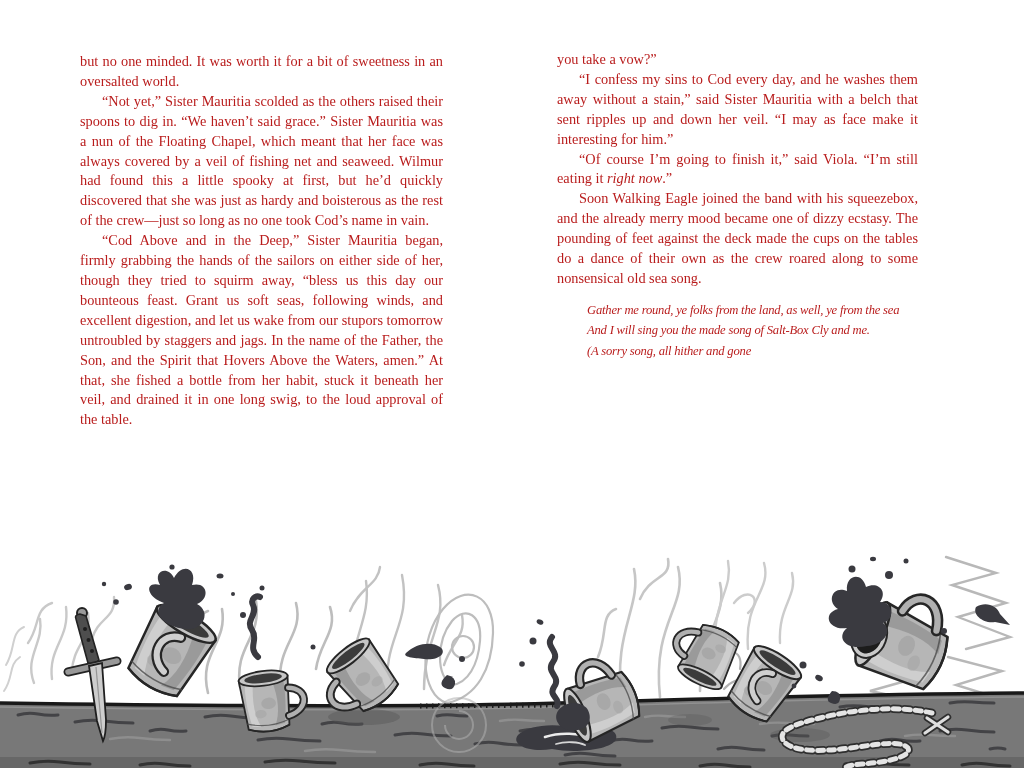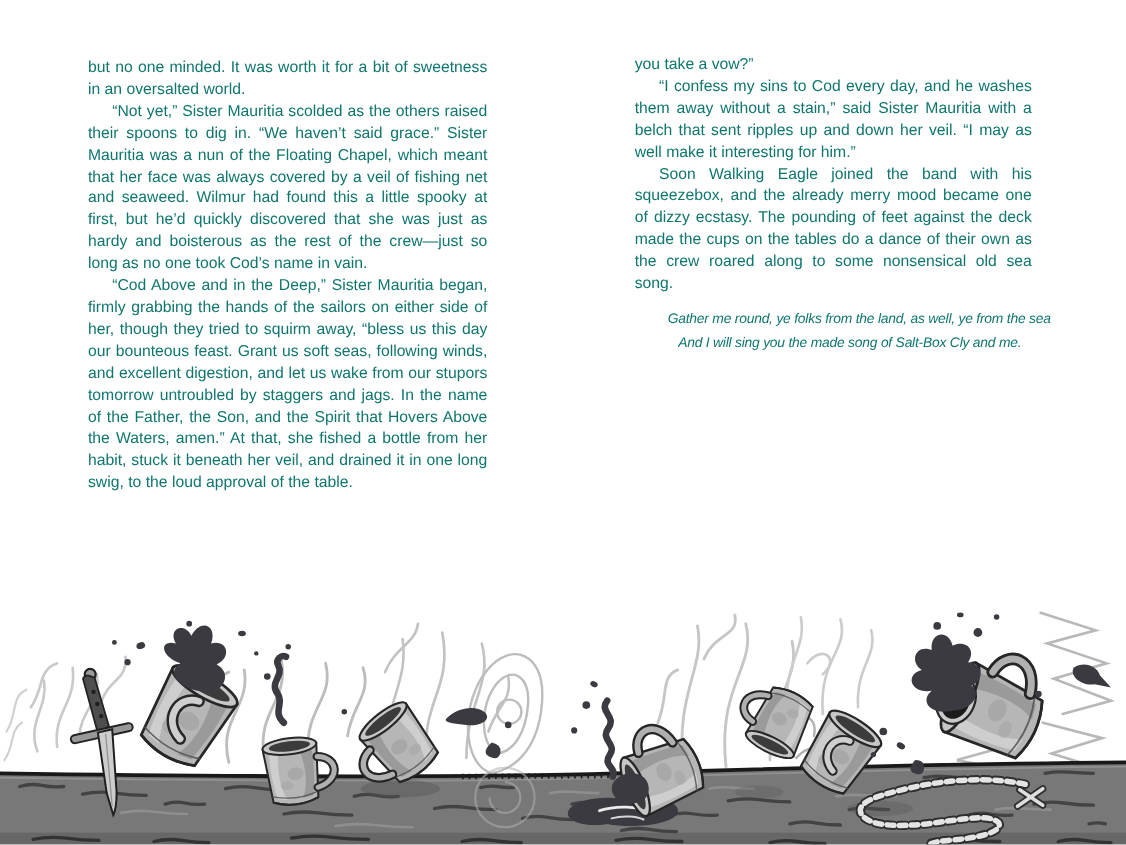--- a/index.html
+++ b/index.html
@@ -1,48 +1,50 @@
 <!DOCTYPE html>
 <html><head>
 <meta charset="utf-8">
 <style>
   html,body{margin:0;padding:0;background:#ffffff;}
   .page{position:relative;width:1024px;height:768px;background:#ffffff;overflow:hidden;
-        font-family:Liberation Sans, sans-serif;color:#0f766e;}
+        font-family:Liberation Serif, serif;color:#b91c1c;}
   .col{position:absolute;font-size:14.3px;line-height:19.9px;}
   .col.left{left:80px;top:52px;width:363px;}
-  .col.right{left:577px;top:50px;width:361px;}
+  .col.right{left:557px;top:50px;width:361px;}
   .bpara{margin:0;text-align:justify;}
   .bpara.ind{text-indent:22px;}
   .it{font-style:italic;}
   .verse{margin:11px 0 0 30px;font-style:italic;font-size:12.6px;line-height:20.6px;
-         letter-spacing:-0.2px;text-align:center;}
+         letter-spacing:-0.2px;text-align:left;}
   .vline{white-space:nowrap;}
   svg.illus{position:absolute;left:0;top:545px;display:block;}
 </style>
 </head>
 <body>
 
 <div class="page">
 
   <div class="col left">
       <p class="bpara"><span>but no one minded. It was worth it for a bit of sweetness in an oversalted world.</span></p>
       <p class="bpara ind"><span>“Not yet,” Sister Mauritia scolded as the others raised their spoons to dig in. “We haven’t said grace.” Sister Mauritia was a nun of the Floating Chapel, which meant that her face was always covered by a veil of fishing net and seaweed. Wilmur had found this a little spooky at first, but he’d quickly discovered that she was just as hardy and boisterous as the rest of the crew—just so long as no one took Cod’s name in vain.</span></p>
       <p class="bpara ind"><span>“Cod Above and in the Deep,” Sister Mauritia began, firmly grabbing the hands of the sailors on either side of her, though they tried to squirm away, “bless us this day our bounteous feast. Grant us soft seas, following winds, and excellent digestion, and let us wake from our stupors tomorrow untroubled by staggers and jags. In the name of the Father, the Son, and the Spirit that Hovers Above the Waters, amen.” At that, she fished a bottle from her habit, stuck it beneath her veil, and drained it in one long swig, to the loud approval of the table.</span></p>
     </div>
 
   <div class="col right">
     <div>
         <p class="bpara"><span>you take a vow?”</span></p>
-        <p class="bpara ind"><span>“I confess my sins to Cod every day, and he washes them away without a stain,” said Sister Mauritia with a belch that sent ripples up and down her veil. “I may as well make it interesting for him.”</span></p>
+        <p class="bpara ind"><span>“I confess my sins to Cod every day, and he washes them away without a stain,” said Sister Mauritia with a belch that sent ripples up and down her veil. “I may as face make it interesting for him.”</span></p>
+        <p class="bpara ind"><span>“Of course I’m going to finish it,” said Viola. “I’m still eating it </span><span class="it">right now</span><span>.”</span></p>
         <p class="bpara ind"><span>Soon Walking Eagle joined the band with his squeezebox, and the already merry mood became one of dizzy ecstasy. The pounding of feet against the deck made the cups on the tables do a dance of their own as the crew roared along to some nonsensical old sea song.</span></p>
       </div>
     <div class="verse">
         <div class="vline">Gather me round, ye folks from the land, as well, ye from the sea</div>
         <div class="vline">And I will sing you the made song of Salt-Box Cly and me.</div>
+        <div class="vline">(A sorry song, all hither and gone</div>
       </div>
   </div>
 
   <svg class="illus" width="1024" height="223" viewBox="0 0 1024 223" xmlns="http://www.w3.org/2000/svg" xmlns:xlink="http://www.w3.org/1999/xlink">
 
     <defs>
       <g id="tk-body">
         <path d="M-30,-29 L30,-29 L25,31 Q0,41 -25,31 Z" fill="#b6b6b6" stroke="#262626" stroke-width="2.2"></path>
         <path d="M-13,-26 C-17,-2 -16,16 -9,30 L-20,28 C-24,8 -25,-10 -23,-26 Z" fill="#d6d6d6" opacity="0.75"></path>
         <path d="M10,-26 C16,-2 15,16 8,30 L20,28 C24,8 25,-10 24,-26 Z" fill="#8f8f8f" opacity="0.7"></path>

